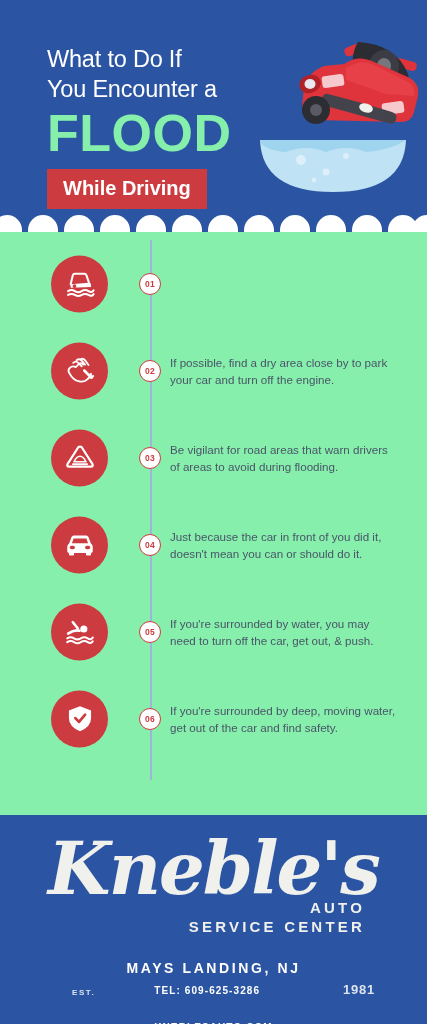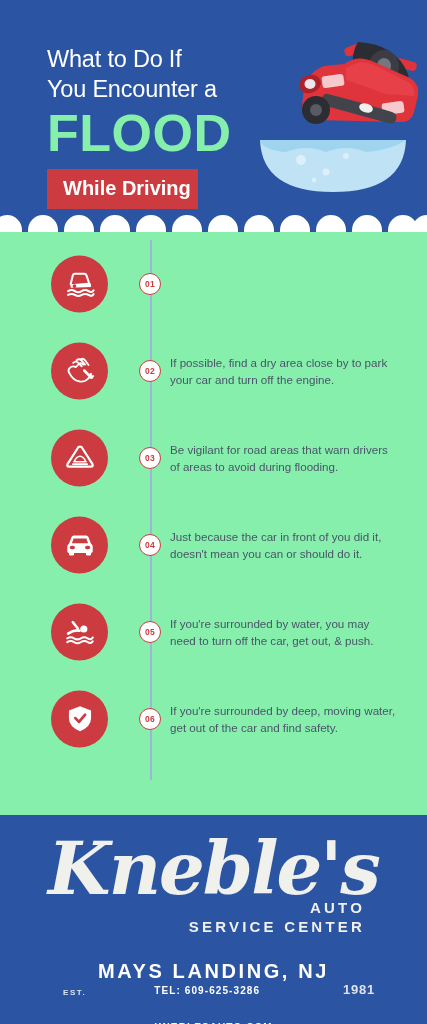--- a/index.html
+++ b/index.html
@@ -40,21 +40,21 @@
     font-weight:bold;
     letter-spacing:0.5px;
     margin-top:4px;
   }
   .badge {
     display:inline-block;
     background:#CC3B3F;
     color:#ffffff;
     font-size:20px;
     font-weight:bold;
-    padding:8px 7px 9px 16px;
+    padding:8px 16px 9px 16px;
     margin-top:11px;
     letter-spacing:0px;
     white-space:nowrap;
   }
   .car-art {
     position:absolute;
     right:6px;
     top:32px;
     width:175px;
     height:165px;
@@ -184,21 +184,21 @@
   }
   .footer-info {
     position:absolute;
     left:0;
     right:0;
     bottom:18px;
     height:46px;
   }
   .f-est {
     position:absolute;
-    left:63px;
+    left:72px;
     bottom:9px;
     color:#DDE4F0;
     font-size:8px;
     font-weight:bold;
     letter-spacing:1.6px;
   }
   .f-year {
     position:absolute;
     right:52px;
     bottom:9px;
@@ -206,21 +206,21 @@
     font-size:13px;
     font-weight:bold;
     letter-spacing:0.8px;
   }
   .f-city {
     position:absolute;
     left:50%;
     transform:translateX(-50%);
     top:0;
     color:#ffffff;
-    font-size:20px;
+    font-size:14px;
     font-weight:bold;
     letter-spacing:2.6px;
     white-space:nowrap;
   }
   .f-contact {
     position:absolute;
     left:50%;
     transform:translateX(-50%);
     top:25px;
     color:#ffffff;

